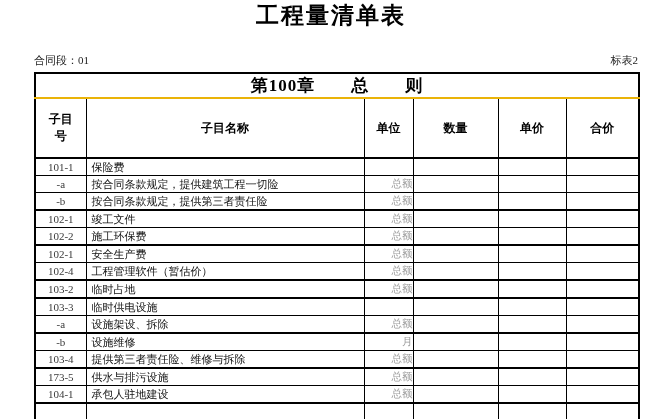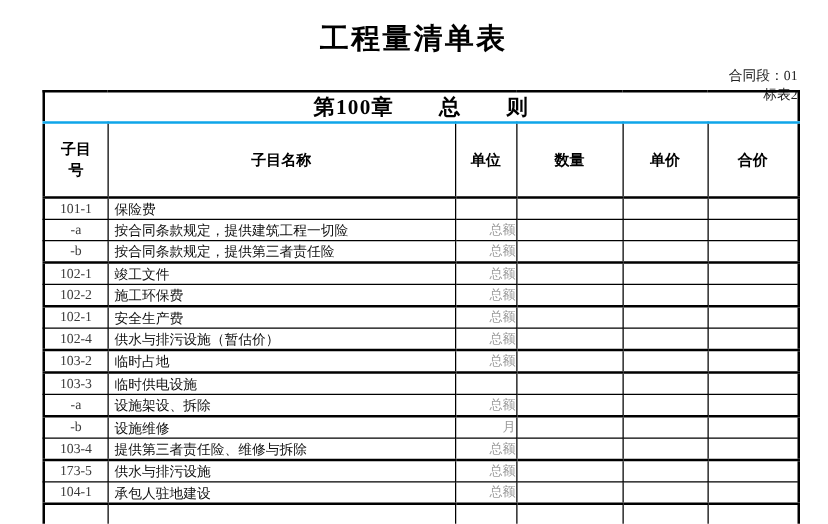--- a/index.html
+++ b/index.html
@@ -2,41 +2,41 @@
 <html><head>
 <meta charset="utf-8">
 <style>
   html,body{margin:0;padding:0;}
   body{
     width:662px;height:419px;overflow:hidden;background:#ffffff;
     font-family:"Liberation Serif","DejaVu Serif",serif;color:#1a1a1a;
   }
   .page{position:relative;width:662px;height:419px;background:#ffffff;}
   .doc-title{
-    margin:0;padding-top:15px;text-align:center;
+    margin:0;text-align:center;
     font-size:23px;font-weight:bold;letter-spacing:2px;color:#000;
   }
   .meta-row{
     position:absolute;left:34px;top:53px;width:604px;
-    display:flex;align-items:flex-end;
-    font-size:11px;color:#222;flex-direction:column;
+    display:flex;justify-content:space-between;align-items:flex-end;
+    font-size:11px;color:#222;
   }
   table.boq{
     position:absolute;left:34px;top:72px;width:604px;
     border-collapse:collapse;table-layout:fixed;
     border:2px solid #000;
   }
   col.c-no{width:51px;}
   col.c-name{width:278px;}
   col.c-unit{width:49px;}
   col.c-qty{width:85px;}
   col.c-uprice{width:68px;}
   col.c-tprice{width:73px;}
   tr.chapter-row th{
-    border-bottom:2px solid #0ea5e9;
+    border-bottom:2px solid #eab308;
     height:22px;font-size:17px;font-weight:bold;text-align:center;
     letter-spacing:1px;color:#000;padding:0;
   }
   tr.header-row th{
     border:1px solid #000;border-bottom:2px solid #000;
     height:18px;font-size:12px;font-weight:bold;text-align:center;
     color:#000;padding:12px;
   }
   td{
     border:1px solid #000;height:16px;font-size:11px;
@@ -127,21 +127,21 @@
         <tr>
           <td class="cell-no">102-1</td>
           <td class="cell-name">安全生产费</td>
           <td class="cell-unit">总额</td>
           <td class="cell-qty"></td>
           <td class="cell-uprice"></td>
           <td class="cell-tprice"></td>
         </tr>
         <tr class="thick-sep">
           <td class="cell-no">102-4</td>
-          <td class="cell-name">供水与排污设施（暂估价）</td>
+          <td class="cell-name">工程管理软件（暂估价）</td>
           <td class="cell-unit">总额</td>
           <td class="cell-qty"></td>
           <td class="cell-uprice"></td>
           <td class="cell-tprice"></td>
         </tr>
         <tr class="thick-sep">
           <td class="cell-no">103-2</td>
           <td class="cell-name">临时占地</td>
           <td class="cell-unit">总额</td>
           <td class="cell-qty"></td>

